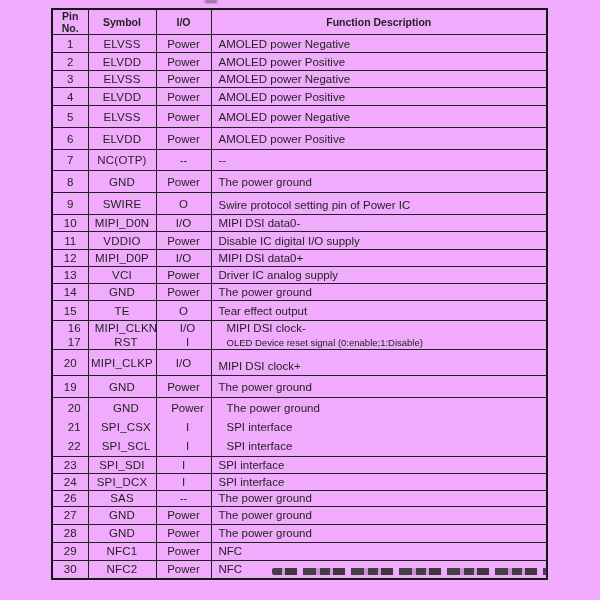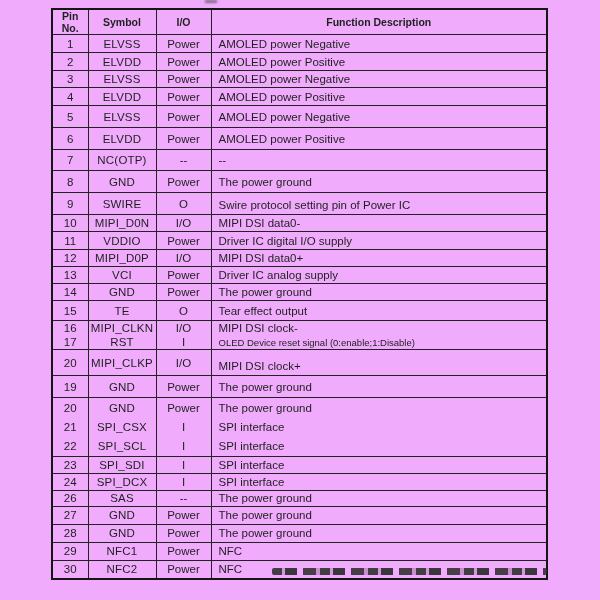--- a/index.html
+++ b/index.html
@@ -23,21 +23,21 @@
   th{font-size:10.5px;font-weight:bold;text-align:center;line-height:12px;}
   td{font-size:11.5px;}
   td.pin{text-align:center;font-size:11.5px;}
   td.sym{text-align:center;letter-spacing:.2px;}
   td.io{text-align:center;}
   td.desc{text-align:left;padding-left:7px;}
   td.vbot{vertical-align:bottom;padding-bottom:3px;}
   td.low{vertical-align:bottom;padding-bottom:3px;}
 
   
-  tr.g2 .sub,tr.g3 .sub{display:flex;align-items:center;justify-content:center;}
+  tr.g2 .sub,tr.g3 .sub{display:flex;align-items:center;justify-content:center;padding-left:8px;}
   tr.g2 .sub{height:14px;}
   tr.g3 .sub{height:19.2px;}
   td.desc .sub{justify-content:flex-start;}
   .small{font-size:9.5px;}
 
   
   .watermark{
     position:absolute;left:272px;top:568px;width:275px;height:7px;
     background:
       repeating-linear-gradient(90deg,
@@ -137,21 +137,21 @@
       <tr style="height:17px">
         <td class="pin">10</td>
         <td class="sym">MIPI_D0N</td>
         <td class="io">I/O</td>
         <td class="desc">MIPI DSI data0-</td>
       </tr>
       <tr style="height:18px">
         <td class="pin">11</td>
         <td class="sym">VDDIO</td>
         <td class="io">Power</td>
-        <td class="desc">Driver IC digital I/O supply</td>
+        <td class="desc">Disable IC digital I/O supply</td>
       </tr>
       <tr style="height:17px">
         <td class="pin">12</td>
         <td class="sym">MIPI_D0P</td>
         <td class="io">I/O</td>
         <td class="desc">MIPI DSI data0+</td>
       </tr>
       <tr style="height:17px">
         <td class="pin">13</td>
         <td class="sym">VCI</td>

